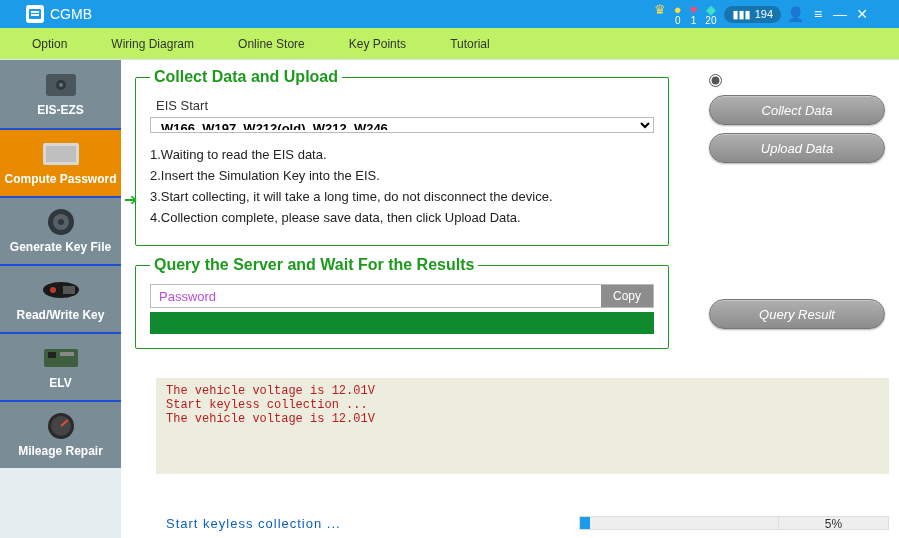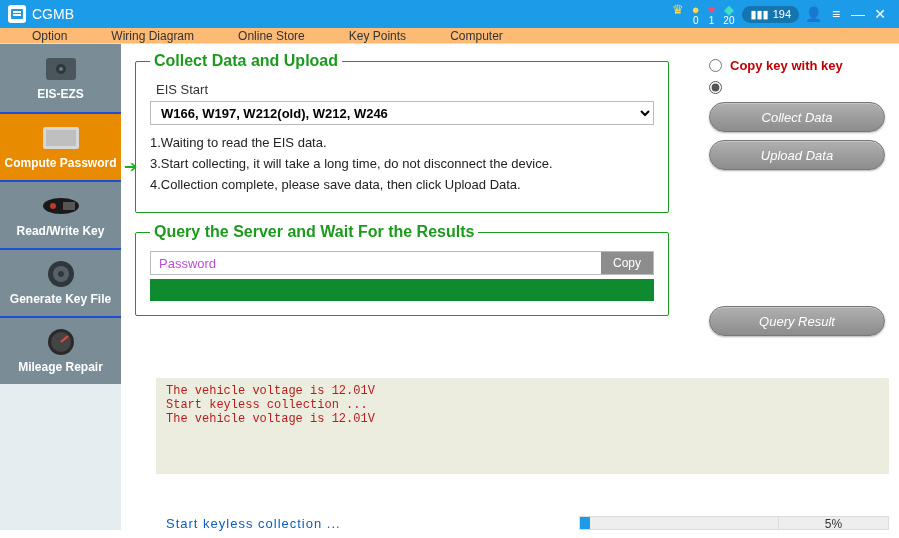--- a/index.html
+++ b/index.html
@@ -1,29 +1,29 @@
 <!DOCTYPE html>
 <html><head>
 <meta charset="utf-8">
 <style>
 * { box-sizing: border-box; margin: 0; padding: 0; font-family: "Segoe UI", Arial, sans-serif; }
 body { background: #fff; width: 899px; height: 538px; overflow: hidden; }
 
 
-.titlebar { height: 28px; background: #1c9ce8; display: flex; align-items: center; padding: 0 8px; color: #fff; }
+.titlebar { height: 28px; background: #1c9ce8; display: flex; align-items: center; padding: 0 26px; color: #fff; }
 .titlebar .logo { width: 18px; height: 18px; background: #fff; border-radius: 3px; margin-right: 6px; display:flex; align-items:center; justify-content:center; }
 .titlebar .title { font-size: 14px; }
 .titlebar .spacer { flex: 1; }
 .titlebar .stat { display: flex; flex-direction: column; align-items: center; margin: 0 4px; font-size: 10px; line-height: 1; }
 .titlebar .stat .ic { font-size: 13px; line-height: 1; }
 .titlebar .userchip { background: rgba(0,0,0,0.25); border-radius: 10px; padding: 2px 8px; font-size: 11px; display:inline-flex; align-items:center; gap:4px; margin: 0 4px; }
 .titlebar .tbtn { width: 22px; text-align: center; font-size: 14px; cursor: pointer; }
 
 
-.menubar { height: 16px; background: #fdba74; border-bottom: 1px solid #d6e4ee; display: flex; align-items: center; padding: 0 10px; font-size: 12px; color: #333; }
+.menubar { height: 32px; background: #bef264; border-bottom: 1px solid #d6e4ee; display: flex; align-items: center; padding: 0 10px; font-size: 12px; color: #333; }
 .menubar .mitem { padding: 0 22px; cursor: pointer; }
 
 
 .body { display: flex; height: calc(538px - 28px - 24px); }
 
 
 .sidebar { width: 121px; background: #e6edf1; display: flex; flex-direction: column; font-weight: bold; }
 .sbitem { height: 68px; border-top: 2px solid #1d4ed8; color: #fff; display: flex; flex-direction: column; align-items: center; justify-content: center; font-size: 12px; cursor: pointer; background: #7a8d97; }
 .sbitem:first-child { border-top: none; }
 .sbitem.active { background: #e88b00; }
@@ -32,21 +32,21 @@
 
 
 .main { flex: 1; position: relative; padding: 8px 10px 8px 14px; }
 
 
 .fs { border: 1px solid #1d9a1d; border-radius: 2px; padding: 10px 14px 14px; margin-bottom: 10px; position: relative; }
 .fs legend { color: #1d9a1d; font-weight: bold; font-size: 16px; padding: 0 4px; }
 
 
 .collect .eistype-label { font-size: 13px; color: #333; margin: 2px 0 4px 6px; }
-.collect select { width: 100%; height: 24px; font-weight: bold; font-size: 13px; padding: 2px 6px; border: 1px solid #bbb; background: #fff; }
+.collect select { width: 100%; height: 16px; font-weight: bold; font-size: 13px; padding: 2px 6px; border: 1px solid #bbb; background: #fff; }
 .collect .steps { margin-top: 10px; font-size: 13px; color: #222; }
 .collect .step { margin: 6px 0; position: relative; padding-left: 0; }
 .arrow-indicator { position: absolute; left: -26px; top: 1px; color: #1fae1f; font-size: 16px; }
 
 
 .querybox { padding: 10px 14px 14px; }
 .pwrow { display: flex; align-items: center; border: 1px solid #bbb; background: #fff; gap: 20px; }
 .pwrow .pwlabel { color: #b94fd8; font-size: 13px; padding: 3px 8px; flex: 1; }
 .pwrow .copybtn { background: #8d8d8d; color: #fff; border: none; font-size: 12px; padding: 4px 12px; cursor: pointer; }
 .greenbar { height: 22px; background: #0f8a2f; margin-top: 4px; }
@@ -109,21 +109,21 @@
   <span class="tbtn">≡</span>
   <span class="tbtn">—</span>
   <span class="tbtn">✕</span>
 </div>
 
 <div class="menubar">
   <div class="mitem">Option</div>
   <div class="mitem">Wiring Diagram</div>
   <div class="mitem">Online Store</div>
   <div class="mitem">Key Points</div>
-  <div class="mitem">Computer</div>
+  <div class="mitem">Tutorial</div>
 </div>
 
 <div class="body">
 
   <div class="sidebar">
     <div class="sbitem">
       <div class="sicon">
           <svg width="34" height="26">
             <rect x="2" y="2" width="30" height="22" rx="3" fill="#4a555c"></rect>
             <circle cx="17" cy="13" r="5" fill="#2f373d"></circle>
@@ -136,37 +136,47 @@
       <div class="sicon">
           <svg width="38" height="24">
             <rect x="1" y="1" width="36" height="22" rx="2" fill="#d8d8d8"></rect>
             <rect x="4" y="4" width="30" height="16" fill="#bfbfbf"></rect>
           </svg>
         </div>
       <div class="slabel">Compute Password</div>
     </div>
     <div class="sbitem">
       <div class="sicon">
+          <svg width="30" height="30">
+            <circle cx="15" cy="15" r="13" fill="#2f373d"></circle>
+            <circle cx="15" cy="15" r="8" fill="#556068"></circle>
+            <circle cx="15" cy="15" r="3" fill="#2f373d"></circle>
+          </svg>
+        </div>
+      <div class="slabel">Generate Key File</div>
+    </div>
+    <div class="sbitem">
+      <div class="sicon">
           <svg width="40" height="20">
             <ellipse cx="20" cy="10" rx="18" ry="8" fill="#1a1a1a"></ellipse>
             <circle cx="12" cy="10" r="3" fill="#c0392b"></circle>
             <rect x="22" y="6" width="12" height="8" fill="#555"></rect>
           </svg>
         </div>
       <div class="slabel">Read/Write Key</div>
     </div>
     <div class="sbitem">
       <div class="sicon">
-          <svg width="30" height="30">
-            <circle cx="15" cy="15" r="13" fill="#2f373d"></circle>
-            <circle cx="15" cy="15" r="8" fill="#556068"></circle>
-            <circle cx="15" cy="15" r="3" fill="#2f373d"></circle>
-          </svg>
-        </div>
-      <div class="slabel">Generate Key File</div>
+          <svg width="38" height="22">
+            <rect x="2" y="2" width="34" height="18" rx="2" fill="#3d5f3d"></rect>
+            <rect x="6" y="5" width="8" height="6" fill="#222"></rect>
+            <rect x="18" y="5" width="14" height="4" fill="#888"></rect>
+          </svg>
+        </div>
+      <div class="slabel">ELV</div>
     </div>
     <div class="sbitem">
       <div class="sicon">
           <svg width="30" height="30">
             <circle cx="15" cy="15" r="13" fill="#2a2a2a"></circle>
             <circle cx="15" cy="15" r="10" fill="#444"></circle>
             <line x1="15" y1="15" x2="22" y2="9" stroke="#e74c3c" stroke-width="2"></line>
           </svg>
         </div>
       <div class="slabel">Mileage Repair</div>
@@ -177,43 +187,40 @@
     <div class="leftcontent">
 
       <fieldset class="fs collect">
         <legend>Collect Data and Upload</legend>
         <div class="eistype-label">EIS Start</div>
         <select>
           <option>W166,  W197,  W212(old),  W212,  W246</option>
         </select>
         <div class="steps">
           <div class="step">1.Waiting to read the EIS data.</div>
+          <div class="step">2.Insert the Simulation Key into the EIS.</div>
           <div class="step">
             <span class="arrow-indicator">➔</span>
             <span>3.Start collecting, it will take a long time, do not disconnect the device.</span>
           </div>
           <div class="step">4.Collection complete, please save data, then click Upload Data.</div>
         </div>
       </fieldset>
 
       <fieldset class="fs querybox">
         <legend>Query the Server and Wait For the Results</legend>
         <div class="pwrow">
           <div class="pwlabel">Password</div>
           <button class="copybtn">Copy</button>
         </div>
         <div class="greenbar"></div>
       </fieldset>
     </div>
 
     <div class="rightcol">
-      <label class="radio-row">
-        <input type="radio" name="copymode" style="">
-        <span>Copy key with key</span>
-      </label>
       <label class="radio-row">
         <input type="radio" name="copymode" checked="" style="">
       </label>
       <button class="pillbtn">Collect Data</button>
       <button class="pillbtn">Upload Data</button>
       <div class="gap"></div>
       <button class="pillbtn">Query Result</button>
     </div>
   </div>
 </div>

